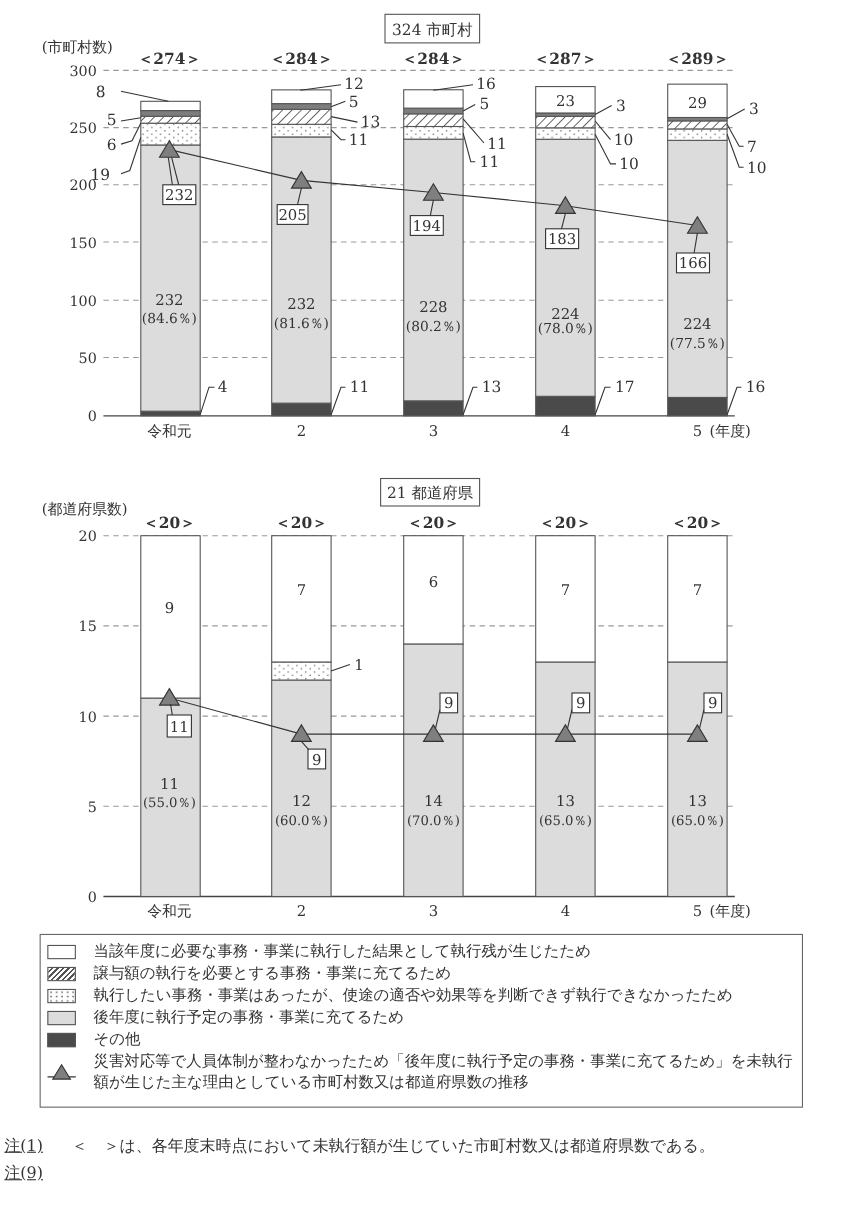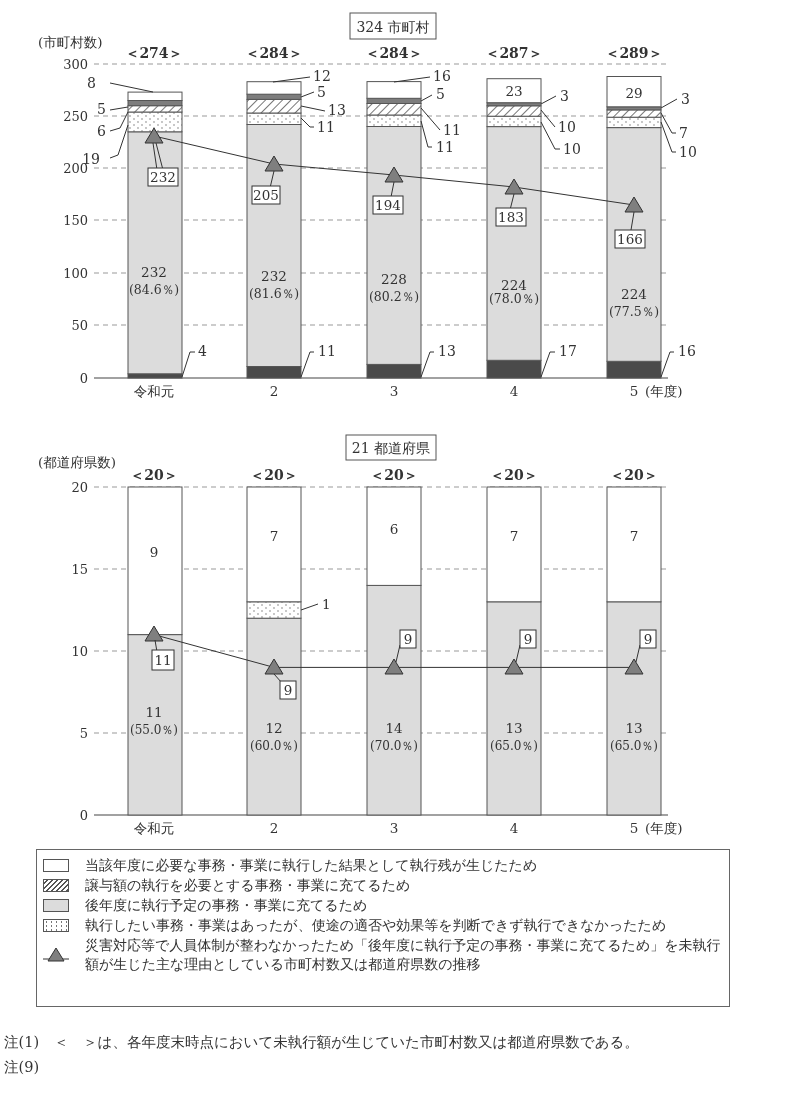--- a/index.html
+++ b/index.html
@@ -6,21 +6,21 @@
   body { width:787px; height:1120px; position:relative; overflow:hidden;
          font-family:"DejaVu Serif","Liberation Serif",serif; color:#333; }
   svg text { font-family:"DejaVu Serif","Liberation Serif",serif; }
   .legend { position:absolute; left:36px; top:849px; width:694px; height:158px;
             border:1px solid #666; box-sizing:border-box; padding:6px 0 0 6px; }
   .lg-row { display:flex; align-items:flex-start; font-size:14px; line-height:19px; color:#333; margin-bottom:1px;}
   .lg-sw { width:26px; height:13px; margin:3px 16px 0 0; flex:none; box-sizing:border-box; border:1px solid #555; }
   .lg-txt { flex:1; padding-right:8px; }
   .notes { position:absolute; left:4px; top:1030px; font-size:14.5px; line-height:25px; color:#333; }
   .note-row { display:flex; }
-  .note-row span:first-child { margin-right:15px; }
+  .note-row span:first-child { margin-right:26px;text-decoration:underline; }
 </style>
 </head>
 <body>
 
 <svg width="787" height="420" style="position:absolute;left:0;top:0" xmlns="http://www.w3.org/2000/svg">
   <defs>
     <pattern id="hatch" patternUnits="userSpaceOnUse" width="6" height="6" patternTransform="rotate(45)">
       <rect width="6" height="6" fill="#fff"></rect>
       <line x1="0" y1="0" x2="0" y2="6" stroke="#555" stroke-width="1.6"></line>
     </pattern>
@@ -348,26 +348,30 @@
 <div class="legend">
   <div class="lg-row">
     <span class="lg-sw" style="background:#fff"></span>
     <span class="lg-txt">当該年度に必要な事務・事業に執行した結果として執行残が生じたため</span>
   </div>
   <div class="lg-row">
     <span class="lg-sw" style="background:repeating-linear-gradient(135deg,#fff 0 2px,#555 2px 3.5px)"></span>
     <span class="lg-txt">譲与額の執行を必要とする事務・事業に充てるため</span>
   </div>
   <div class="lg-row">
+    <span class="lg-sw" style="background:radial-gradient(circle,#777 0.7px,transparent 1px) 0 0/5px 4px #fff"></span>
+    <span class="lg-txt">執行したい事務・事業はあったが、使途の適否や効果等を判断できず執行できなかったため</span>
+  </div>
+  <div class="lg-row">
     <span class="lg-sw" style="background:#dcdcdc"></span>
     <span class="lg-txt">後年度に執行予定の事務・事業に充てるため</span>
   </div>
   <div class="lg-row">
-    <span class="lg-sw" style="background:radial-gradient(circle,#777 0.7px,transparent 1px) 0 0/5px 4px #fff"></span>
-    <span class="lg-txt">執行したい事務・事業はあったが、使途の適否や効果等を判断できず執行できなかったため</span>
+    <span class="lg-sw" style="background:#4a4a4a"></span>
+    <span class="lg-txt">その他</span>
   </div>
   <div class="lg-row">
     <span style="width:26px;height:24px;margin:6px 16px 0 0;flex:none;position:relative">
       <svg width="26" height="22">
           <line x1="0" y1="17" x2="26" y2="17" stroke="#333"></line>
           <polygon points="13,6 5,19 21,19" fill="#7f7f7f" stroke="#333"></polygon>
         </svg>
     </span>
     <span class="lg-txt">災害対応等で人員体制が整わなかったため「後年度に執行予定の事務・事業に充てるため」を未執行額が生じた主な理由としている市町村数又は都道府県数の推移</span>
   </div>

